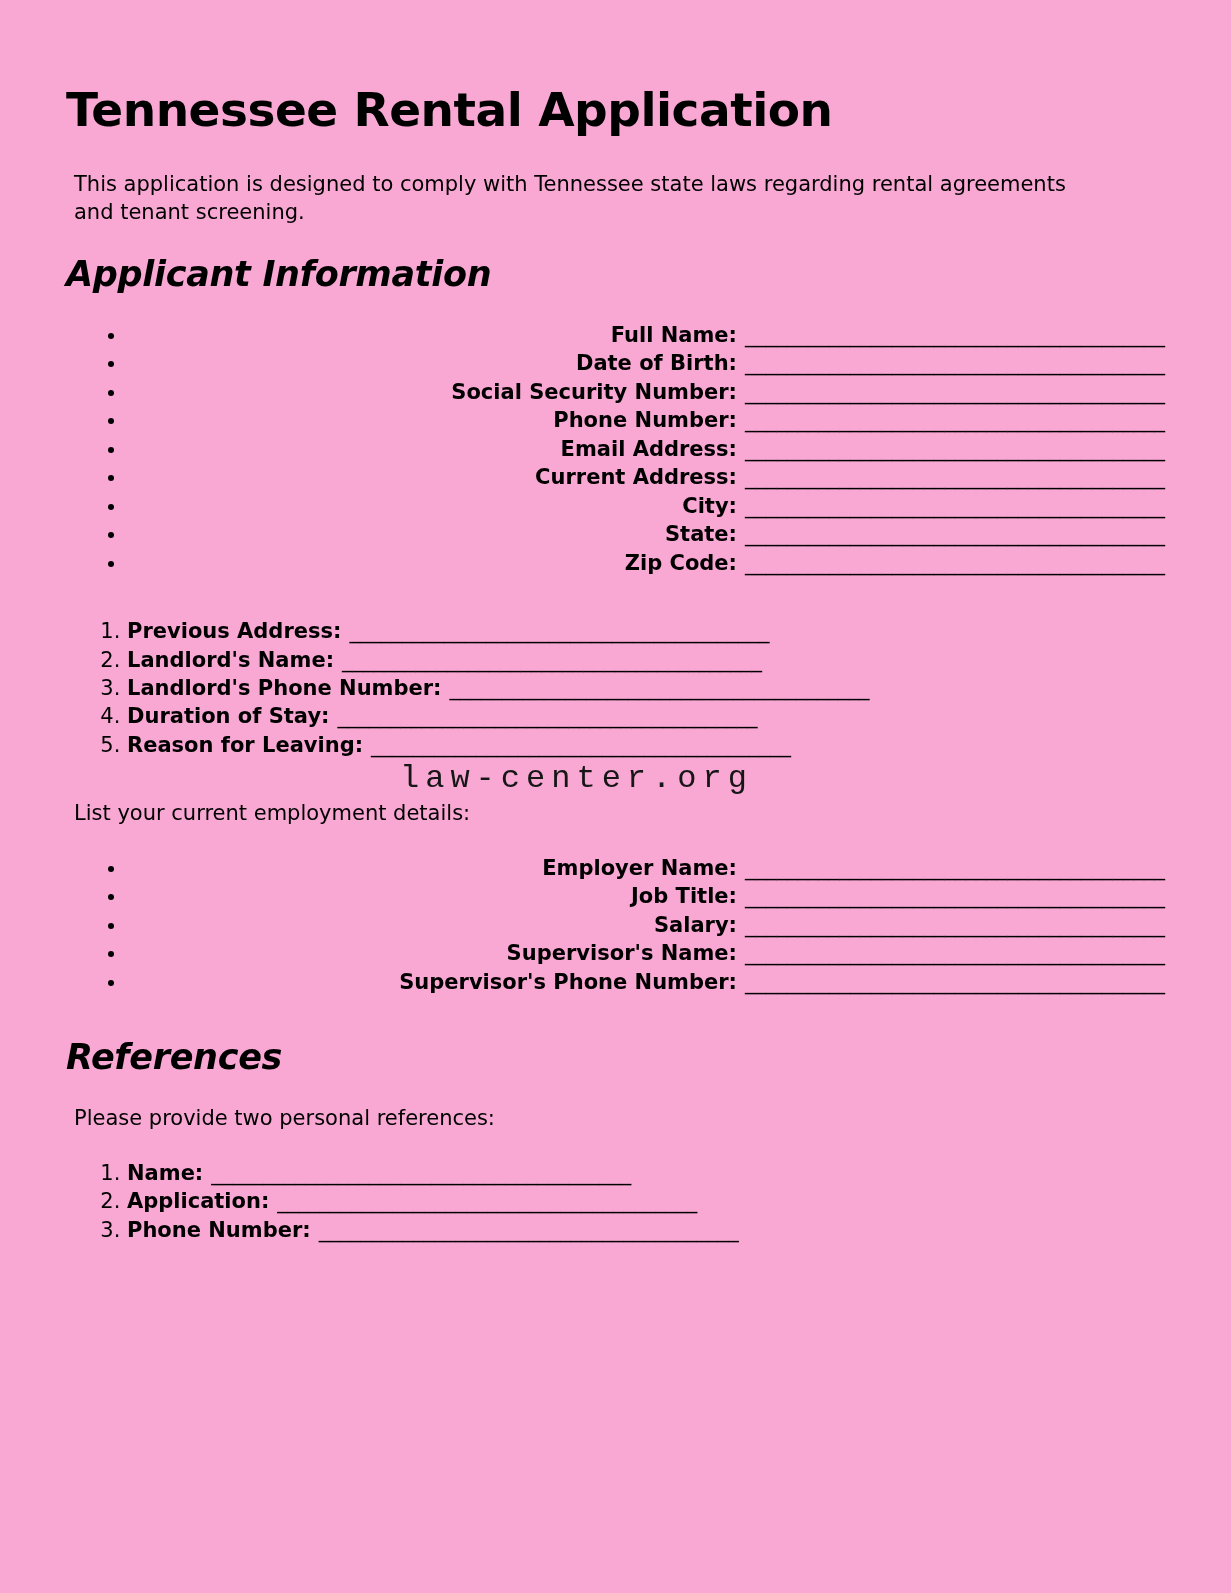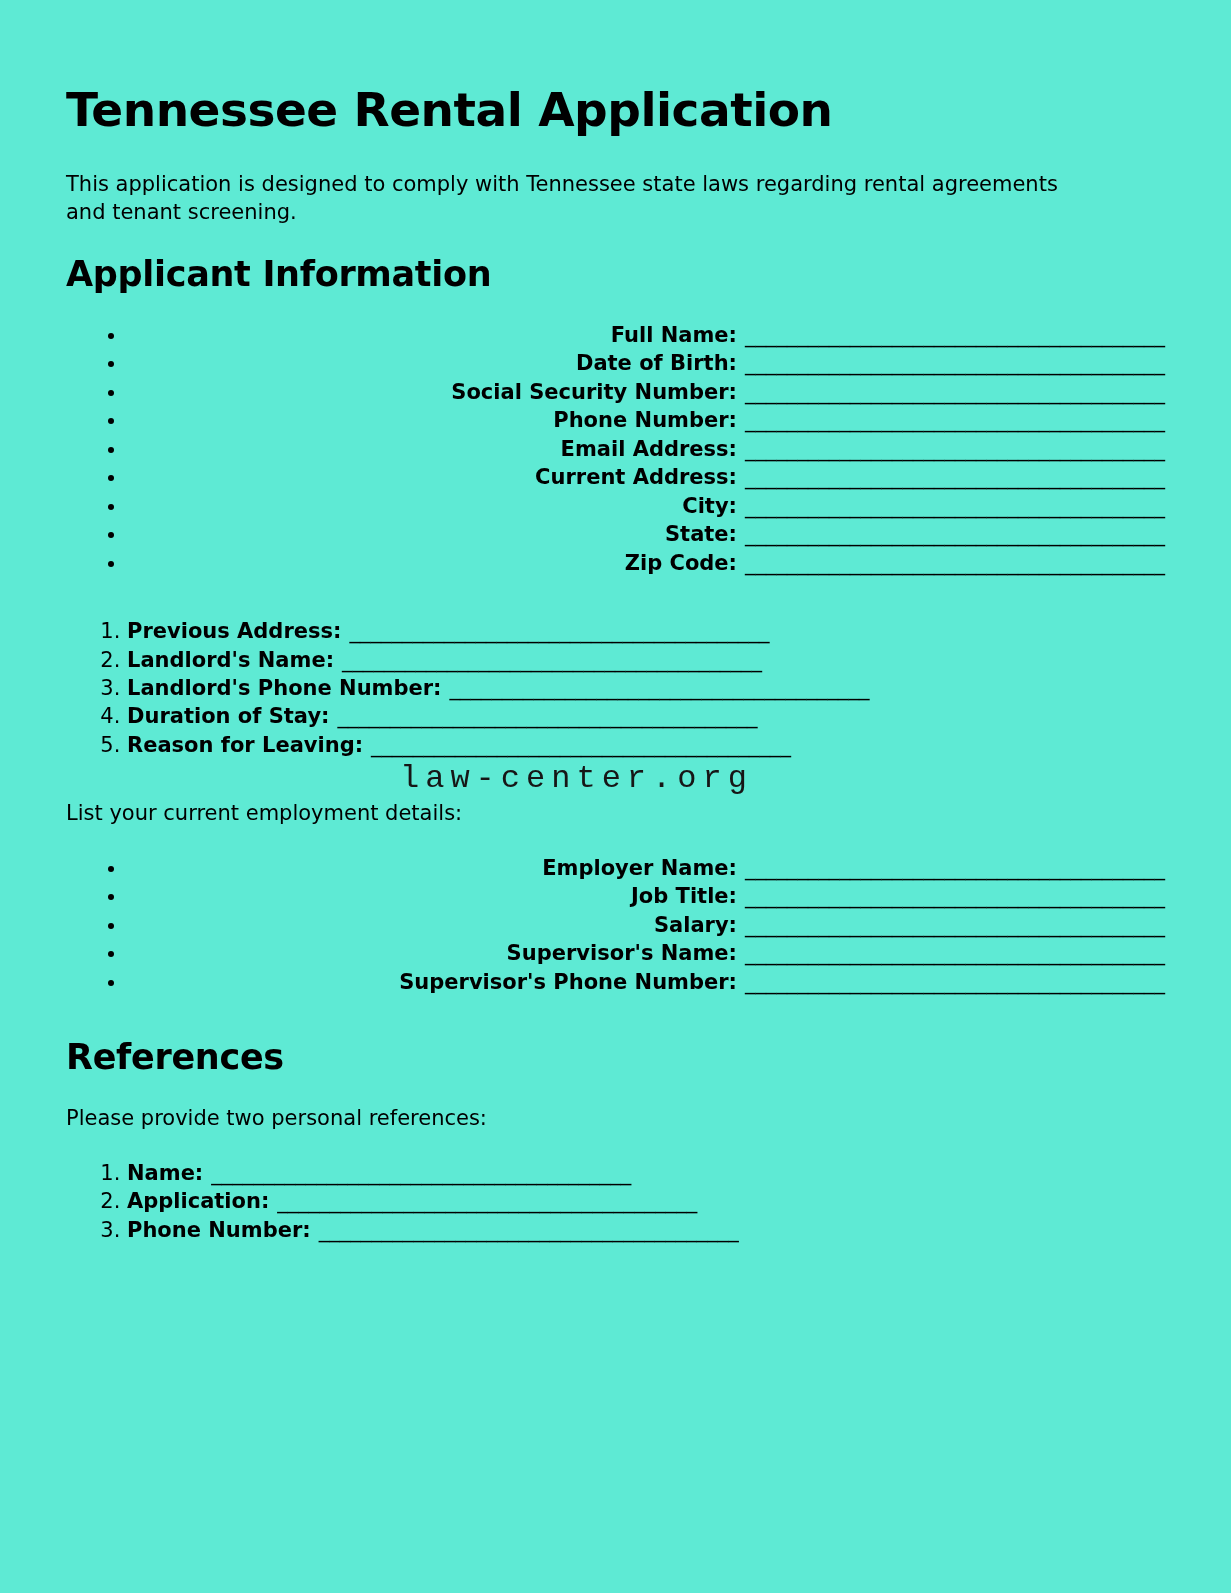--- a/index.html
+++ b/index.html
@@ -1,43 +1,44 @@
 <!DOCTYPE html>
 <html><head>
 <meta charset="utf-8">
 <style>
   html, body { margin: 0; padding: 0; background: #ffffff; }
   .page {
     position: relative;
     width: 1231px;
     height: 1593px;
     box-sizing: border-box;
-    background: #5eead4;
+    background: #f9a8d4;
     padding: 84px 66px 0 66px;
     overflow: hidden;
     font-family: "DejaVu Sans", "Liberation Sans", sans-serif;
     font-size: 21px;
     line-height: 1.357;
     color: #000000;
   }
   h1.doc-title {
     margin: 0 0 34px 0;
     font-size: 47px;
     line-height: 1.1;
     font-weight: 700;
     letter-spacing: -0.5px;
   }
-  p { margin: 0 0 26px 0; }
+  p { margin: 0 0 26px 8px; }
   p.intro { max-width: 1010px; }
   h2.section-heading {
     margin: 26px 0 26px 0;
     font-size: 35px;
     line-height: 1.2;
     font-weight: 700;
     letter-spacing: -0.3px;
+    font-style: italic;
   }
   ul.field-list, ol.field-list {
     margin: 26px 0 40px 0;
     padding-left: 61px;
   }
   ul.field-list { list-style: disc; text-align: right; }
   ol.field-list { list-style: decimal; }
   li.field-row { line-height: 1.357; }
   li.field-row strong { font-weight: 700; }
   .blank {

